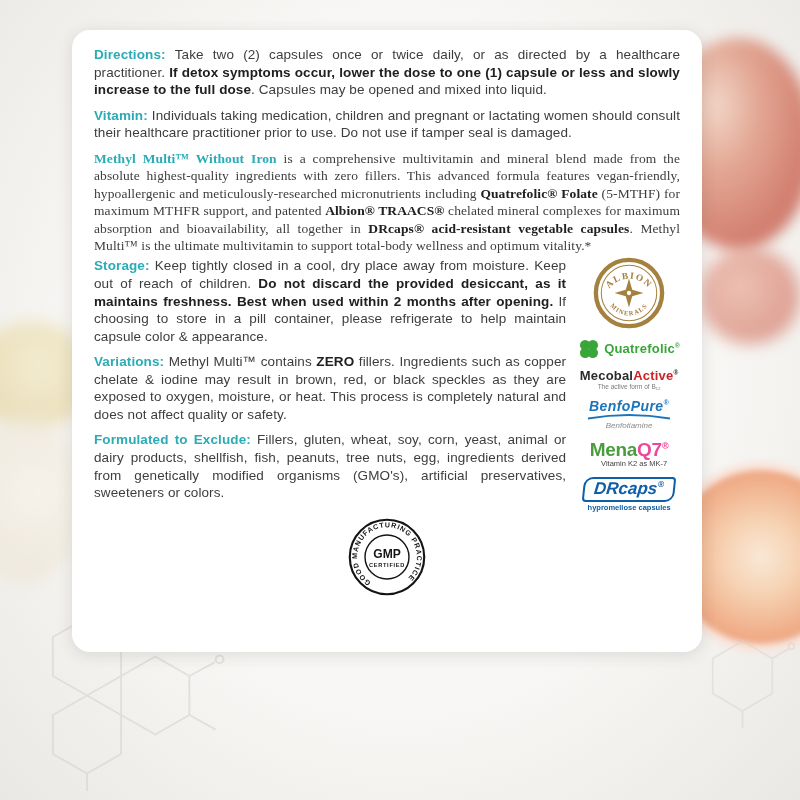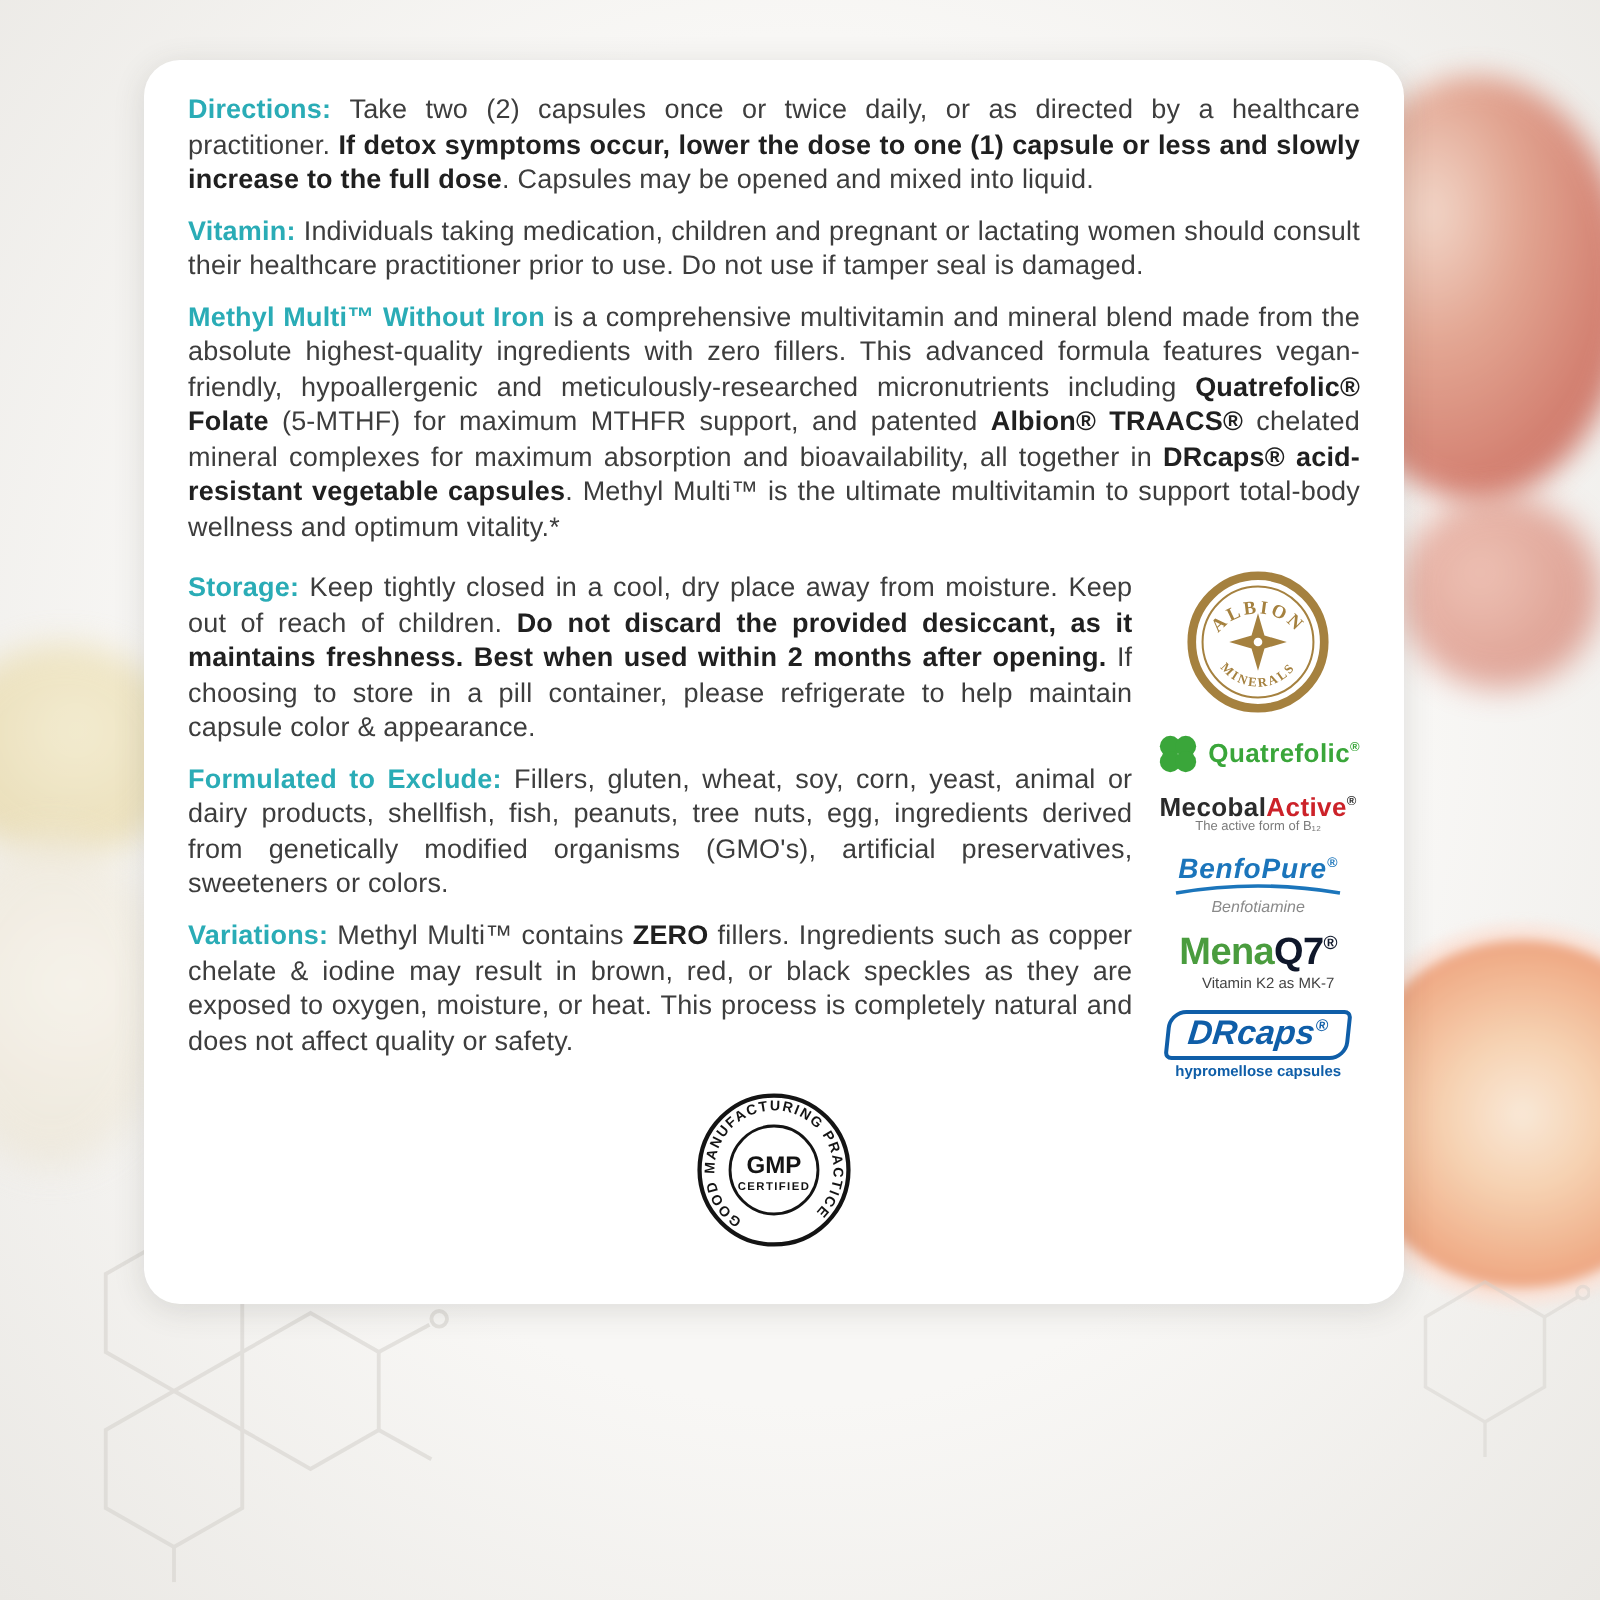--- a/index.html
+++ b/index.html
@@ -30,39 +30,39 @@
   
   #card {
     position:absolute; left:72px; top:30px; width:630px; height:622px;
     background:#ffffff; border-radius:18px; z-index:1;
     box-shadow: 0 3px 16px rgba(60,55,50,.14);
     padding:16px 22px 12px 22px;
   }
   .para { font-size:13.5px; line-height:1.3; color:#3d3d3d; text-align:justify; margin-bottom:8px; letter-spacing:.1px; }
   .para .h { color:#2aacb6; font-weight:bold; }
   .para .b { color:#202020; font-weight:bold; }
-  .top-paras .para:last-child { margin-bottom:10px; }
+  .top-paras .para:last-child { margin-bottom:0;font-family:Liberation Serif, serif; }
 
   .bottom-row { display:flex; gap:12px; align-items:center; }
   .left-col { width:474px; }
   .right-col { flex:1; display:flex; flex-direction:column; align-items:center; gap:9px; padding-top:2px; }
 
   
   sup { font-size:.5em; vertical-align:super; }
   .logo { display:flex; flex-direction:column; align-items:center; line-height:1.05; }
   .quatre { flex-direction:row; gap:4px; align-items:center; }
   .quatre-text { color:#3aa63a; font-weight:bold; font-size:13px; letter-spacing:.2px; }
   .mec-line { font-size:13px; font-weight:bold; color:#2b2b2b; letter-spacing:.2px; }
   .mec2 { color:#cc2229; }
   .mec-sub { font-size:6.5px; color:#7a7a7a; margin-top:1px; }
   .benfo-line { font-size:14px; font-weight:bold; font-style:italic; color:#1b75bb; letter-spacing:.4px; }
   .benfo-sub { font-size:8px; color:#8a8a8a; font-style:italic; margin-top:2px; }
   .mena-line { font-size:19px; font-weight:bold; letter-spacing:-.3px; }
   .mena1 { color:#4a9c3e; }
-  .mena2 { color:#0f172a; }
+  .mena2 { color:#ec4899; }
   .mena-sub { font-size:7.5px; color:#444; margin-top:1px;margin-left:10px; }
   .drcaps-box { font-size:17px; font-weight:bold; font-style:italic; color:#0f5ea8;
     border:2px solid #0f5ea8; border-radius:9px 4px 9px 4px; padding:1px 9px 2px 9px;
     transform:skewX(-6deg); background:#fff; }
   .drcaps-sub { font-size:7.5px; font-weight:bold; color:#0f5ea8; margin-top:2px; }
   .alb-t { fill:#a5813f; font-weight:bold; font-family:"Liberation Serif", serif; }
 
   
   .footer-row { display:flex; gap:12px; align-items:center; margin-top:6px; }
   .disclaimer { width:494px; border:2.5px solid #111; padding:7px 9px; font-weight:bold;
@@ -107,22 +107,22 @@
 
   <div class="top-paras">
       <p class="para"><span class="h">Directions: </span><span>Take two (2) capsules once or twice daily, or as directed by a healthcare practitioner. </span><span class="b">If detox symptoms occur, lower the dose to one (1) capsule or less and slowly increase to the full dose</span><span>. Capsules may be opened and mixed into liquid.</span></p>
       <p class="para"><span class="h">Vitamin: </span><span>Individuals taking medication, children and pregnant or lactating women should consult their healthcare practitioner prior to use. Do not use if tamper seal is damaged.</span></p>
       <p class="para"><span class="h">Methyl Multi™ Without Iron </span><span>is a comprehensive multivitamin and mineral blend made from the absolute highest-quality ingredients with zero fillers. This advanced formula features vegan-friendly, hypoallergenic and meticulously-researched micronutrients including </span><span class="b">Quatrefolic® Folate</span><span> (5-MTHF) for maximum MTHFR support, and patented </span><span class="b">Albion® TRAACS®</span><span> chelated mineral complexes for maximum absorption and bioavailability, all together in </span><span class="b">DRcaps® acid-resistant vegetable capsules</span><span>. Methyl Multi™ is the ultimate multivitamin to support total-body wellness and optimum vitality.*</span></p>
     </div>
 
   <div class="bottom-row">
     <div class="left-col">
         <p class="para"><span class="h">Storage: </span><span>Keep tightly closed in a cool, dry place away from moisture. Keep out of reach of children. </span><span class="b">Do not discard the provided desiccant, as it maintains freshness. Best when used within 2 months after opening.</span><span> If choosing to store in a pill container, please refrigerate to help maintain capsule color &amp; appearance.</span></p>
+        <p class="para"><span class="h">Variations: </span><span>Methyl Multi™ contains </span><span class="b">ZERO</span><span> fillers. Ingredients such as copper chelate &amp; iodine may result in brown, red, or black speckles as they are exposed to oxygen, moisture, or heat. This process is completely natural and does not affect quality or safety.</span></p>
         <p class="para"><span class="h">Formulated to Exclude: </span><span>Fillers, gluten, wheat, soy, corn, yeast, animal or dairy products, shellfish, fish, peanuts, tree nuts, egg, ingredients derived from genetically modified organisms (GMO's), artificial preservatives, sweeteners or colors.</span></p>
-        <p class="para"><span class="h">Variations: </span><span>Methyl Multi™ contains </span><span class="b">ZERO</span><span> fillers. Ingredients such as copper chelate &amp; iodine may result in brown, red, or black speckles as they are exposed to oxygen, moisture, or heat. This process is completely natural and does not affect quality or safety.</span></p>
       </div>
 
     <div class="right-col">
 
       <div class="logo">
         <svg width="72" height="72" viewBox="0 0 100 100">
           <circle cx="50" cy="50" r="46" fill="none" stroke="#a5813f" stroke-width="6"></circle>
           <circle cx="50" cy="50" r="38.5" fill="none" stroke="#a5813f" stroke-width="1.4"></circle>
           <defs>
             <path id="albTop" d="M 17,56 A 34,34 0 0 1 83,56"></path>

